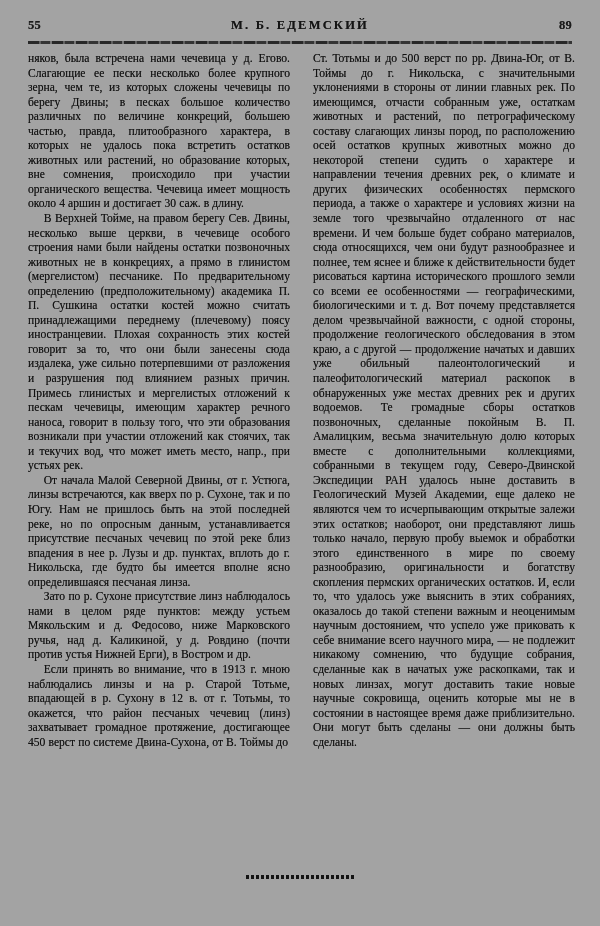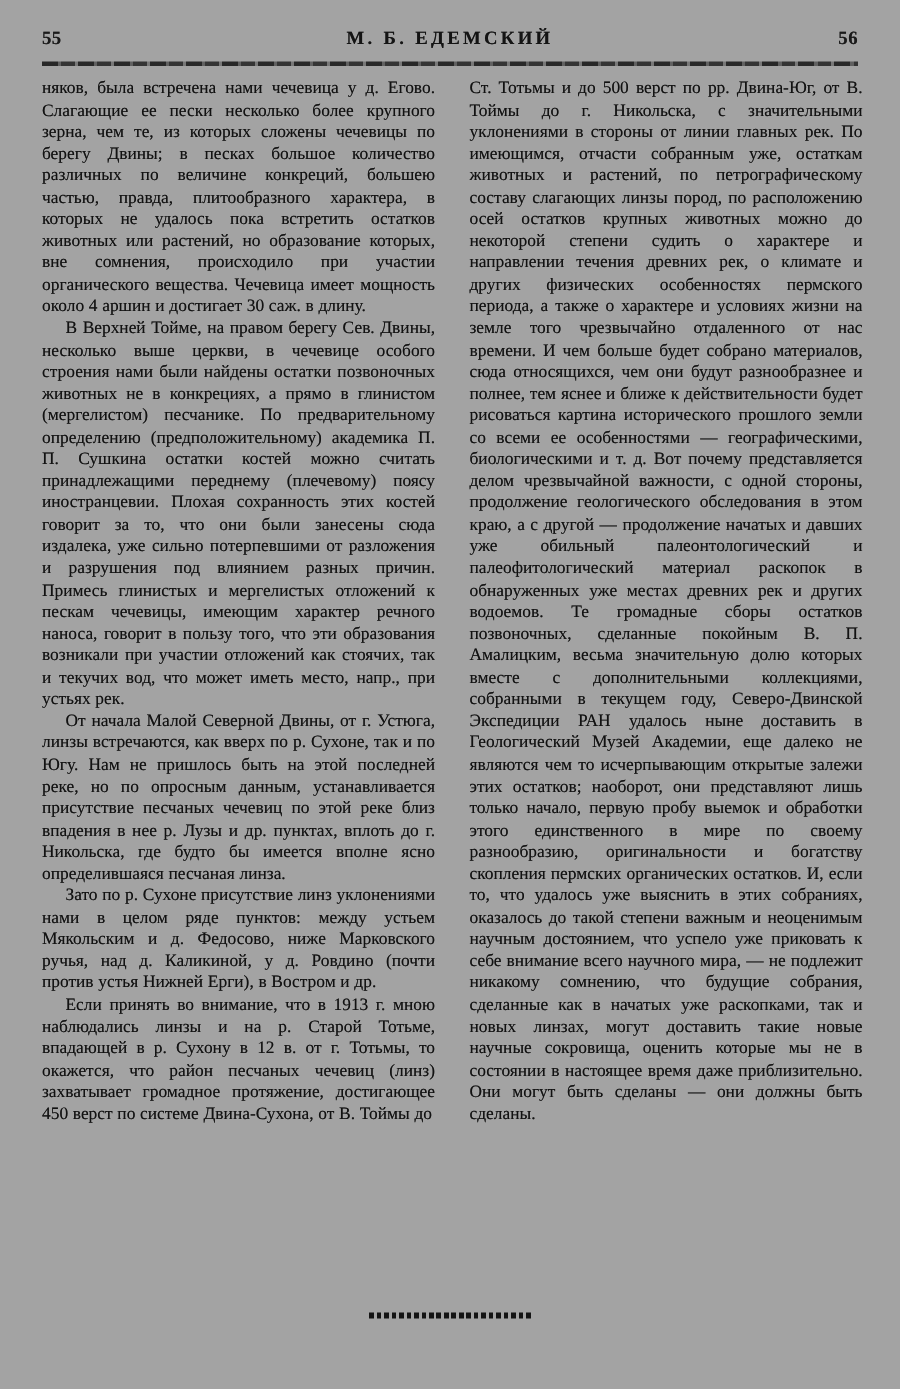--- a/index.html
+++ b/index.html
@@ -125,31 +125,31 @@
   }
 </style>
 </head>
 <body>
 
 <div class="page">
 
   <div class="running-head">
     <div class="folio folio-left">55</div>
     <div class="head-title">М. Б. ЕДЕМСКИЙ</div>
-    <div class="folio folio-right">56</div>
+    <div class="folio folio-right">89</div>
     <div class="head-rule"></div>
   </div>
 
   <div class="columns">
 
     <div class="col">
       <p class="cont">няков, была встречена нами чечевица у д. Егово. Слагающие ее пески несколько более крупного зерна, чем те, из которых сложены чечевицы по берегу Двины; в песках большое количество различных по величине конкреций, большею частью, правда, плитообразного характера, в которых не удалось пока встретить остатков животных или растений, но образование которых, вне сомнения, происходило при участии органического вещества. Чечевица имеет мощность около 4 аршин и достигает 30 саж. в длину.</p>
       <p>В Верхней Тойме, на правом берегу Сев. Двины, несколько выше церкви, в чечевице особого строения нами были найдены остатки позвоночных животных не в конкрециях, а прямо в глинистом (мергелистом) песчанике. По предварительному определению (предположительному) академика П. П. Сушкина остатки костей можно считать принадлежащими переднему (плечевому) поясу иностранцевии. Плохая сохранность этих костей говорит за то, что они были занесены сюда издалека, уже сильно потерпевшими от разложения и разрушения под влиянием разных причин. Примесь глинистых и мергелистых отложений к пескам чечевицы, имеющим характер речного наноса, говорит в пользу того, что эти образования возникали при участии отложений как стоячих, так и текучих вод, что может иметь место, напр., при устьях рек.</p>
       <p>От начала Малой Северной Двины, от г. Устюга, линзы встречаются, как вверх по р. Сухоне, так и по Югу. Нам не пришлось быть на этой последней реке, но по опросным данным, устанавливается присутствие песчаных чечевиц по этой реке близ впадения в нее р. Лузы и др. пунктах, вплоть до г. Никольска, где будто бы имеется вполне ясно определившаяся песчаная линза.</p>
-      <p>Зато по р. Сухоне присутствие линз уклонениями нами в целом ряде пунктов: между устьем Мякольским и д. Федосово, ниже Марковского ручья, над д. Каликиной, у д. Ровдино (почти против устья Нижней Ерги), в Востром и др.</p>
+      <p>Зато по р. Сухоне присутствие линз наблюдалось нами в целом ряде пунктов: между устьем Мякольским и д. Федосово, ниже Марковского ручья, над д. Каликиной, у д. Ровдино (почти против устья Нижней Ерги), в Востром и др.</p>
       <p>Если принять во внимание, что в 1913 г. мною наблюдались линзы и на р. Старой Тотьме, впадающей в р. Сухону в 12 в. от г. Тотьмы, то окажется, что район песчаных чечевиц (линз) захватывает громадное протяжение, достигающее 450 верст по системе Двина-Сухона, от В. Тоймы до</p>
     </div>
 
     <div class="col">
       <p class="cont">Ст. Тотьмы и до 500 верст по рр. Двина-Юг, от В. Тоймы до г. Никольска, с значительными уклонениями в стороны от линии главных рек. По имеющимся, отчасти собранным уже, остаткам животных и растений, по петрографическому составу слагающих линзы пород, по расположению осей остатков крупных животных можно до некоторой степени судить о характере и направлении течения древних рек, о климате и других физических особенностях пермского периода, а также о характере и условиях жизни на земле того чрезвычайно отдаленного от нас времени. И чем больше будет собрано материалов, сюда относящихся, чем они будут разнообразнее и полнее, тем яснее и ближе к действительности будет рисоваться картина исторического прошлого земли со всеми ее особенностями — географическими, биологическими и т. д. Вот почему представляется делом чрезвычайной важности, с одной стороны, продолжение геологического обследования в этом краю, а с другой — продолжение начатых и давших уже обильный палеонтологический и палеофитологический материал раскопок в обнаруженных уже местах древних рек и других водоемов. Те громадные сборы остатков позвоночных, сделанные покойным В. П. Амалицким, весьма значительную долю которых вместе с дополнительными коллекциями, собранными в текущем году, Северо-Двинской Экспедиции РАН удалось ныне доставить в Геологический Музей Академии, еще далеко не являются чем то исчерпывающим открытые залежи этих остатков; наоборот, они представляют лишь только начало, первую пробу выемок и обработки этого единственного в мире по своему разнообразию, оригинальности и богатству скопления пермских органических остатков. И, если то, что удалось уже выяснить в этих собраниях, оказалось до такой степени важным и неоценимым научным достоянием, что успело уже приковать к себе внимание всего научного мира, — не подлежит никакому сомнению, что будущие собрания, сделанные как в начатых уже раскопками, так и новых линзах, могут доставить такие новые научные сокровища, оценить которые мы не в состоянии в настоящее время даже приблизительно. Они могут быть сделаны — они должны быть сделаны.</p>
     </div>
 
   </div>
 
   <div class="ornament">

